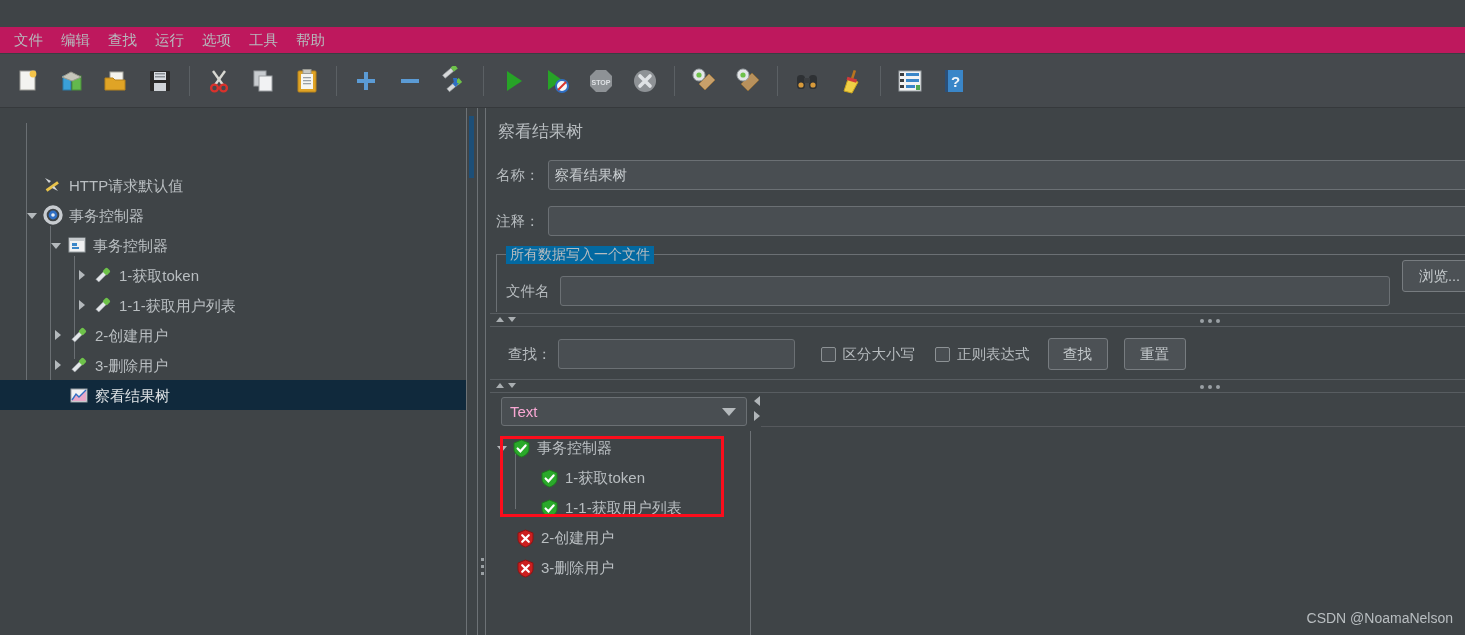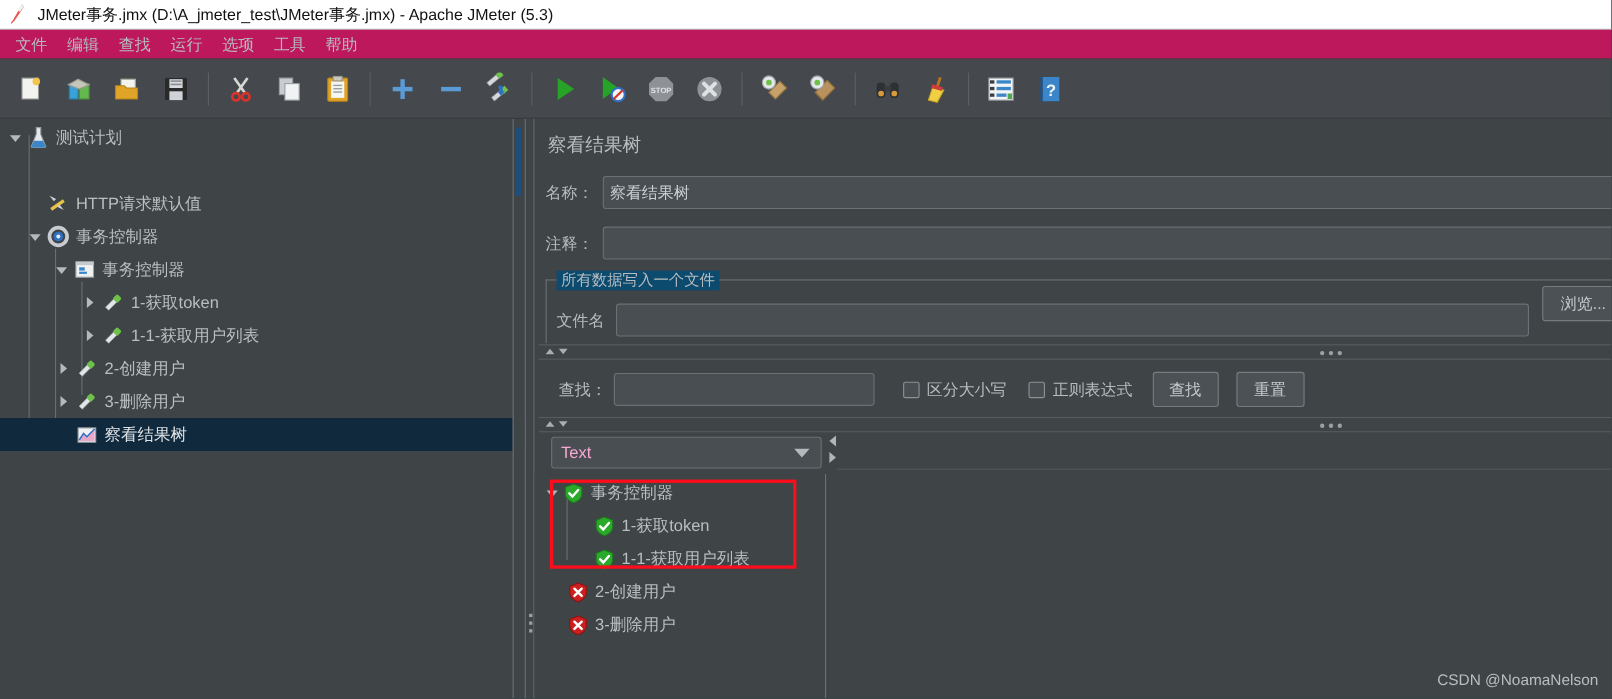--- a/index.html
+++ b/index.html
@@ -130,21 +130,21 @@
   }
 
   #fieldset {
     position: absolute; left: 496px; top: 246px; width: 990px; height: 66px;
   }
   #fs-border {
     position: absolute; left: 0; top: 8px; right: 0; bottom: 0;
     border-top: 1px solid #6b7074; border-left: 1px solid #6b7074;
   }
   #fs-legend {
-    position: absolute; left: 10px; top: 0; background: #0c4a6e;
+    position: absolute; left: 10px; top: 0; background: #0369a1;
     padding: 0 4px; font-size: 14px; color: #b7bcbf;
   }
 
   .hsplit {
     position: absolute; left: 490px; height: 14px; width: 975px;
     border-top: 1px solid #585d61; border-bottom: 1px solid #585d61;
     background: #3f4447;
   }
   .hsplit .dots { position: absolute; left: 710px; top: 5px; display: flex; gap: 4px; }
   .hsplit .dots i { width: 4px; height: 4px; background: #9aa0a4; border-radius: 50%; display: block; }
@@ -221,30 +221,20 @@
   
   #rightclip {
     position: absolute; left: 1402px; top: 260px; width: 46px; height: 44px;
   }
 </style>
 </head>
 <body>
 
 <div id="app">
 
-  <div id="titlebar">
-    <div id="title-icon">
-      <svg width="22" height="22" viewBox="0 0 22 22">
-        <path d="M14 2 L16 4 L7 17 L4.6 19.4 L4 18.8 L6 16 Z" fill="#e8554f"></path>
-        <path d="M14 2 L16 4 L12 9 L10 7 Z" fill="#f0f0f0"></path>
-        <path d="M4.6 19.4 L4 18.8 L5.4 17.4 Z" fill="#c9423c"></path>
-      </svg>
-    </div>
-    <div id="title-text">JMeter事务.jmx (D:\A_jmeter_test\JMeter事务.jmx) - Apache JMeter (5.3)</div>
-  </div>
 
   <div id="menubar">
     <div class="menu-item">文件</div>
     <div class="menu-item">编辑</div>
     <div class="menu-item">查找</div>
     <div class="menu-item">运行</div>
     <div class="menu-item">选项</div>
     <div class="menu-item">工具</div>
     <div class="menu-item">帮助</div>
   </div>
@@ -473,32 +463,20 @@
       </span>
     </div>
   </div>
 
   <div id="treepane">
 
     <div class="tline" style="left:26px; top:15px; height:268px;"></div>
     <div class="tline" style="left:50px; top:118px; height:165px;"></div>
     <div class="tline" style="left:74px; top:148px; height:103px;"></div>
 
-    <div class="tnode" style="top:2px; padding-left:6px;">
-      <span class="t-toggle">
-          <i class="arrow-down"></i>
-        </span>
-      <span class="t-icon">
-        <svg width="22" height="22" viewBox="0 0 22 22">
-          <path d="M9 2 h4 v6 l4 10 a1 1 0 0 1 -1 2 H6 a1 1 0 0 1 -1 -2 l4 -10 Z" fill="#e6e9ec" stroke="#9aa0a4"></path>
-          <path d="M7 14 h8 l2 4 a1 1 0 0 1 -1 2 H6 a1 1 0 0 1 -1 -2 Z" fill="#3a86c8"></path>
-        </svg>
-      </span>
-      <span class="t-label">测试计划</span>
-    </div>
 
 
     <div class="tnode" style="top:62px; padding-left:42px;">
       <span class="t-icon">
         <svg width="22" height="22" viewBox="0 0 22 22">
           <rect x="3" y="11" width="14" height="3" fill="#e8c34a" transform="rotate(-35 10 12)"></rect>
           <path d="M3 4 l4 5 l2 -2 Z" fill="#d0d4d8"></path>
           <path d="M16 17 l-4 -5 l-2 2 Z" fill="#d0d4d8"></path>
         </svg>
       </span>

